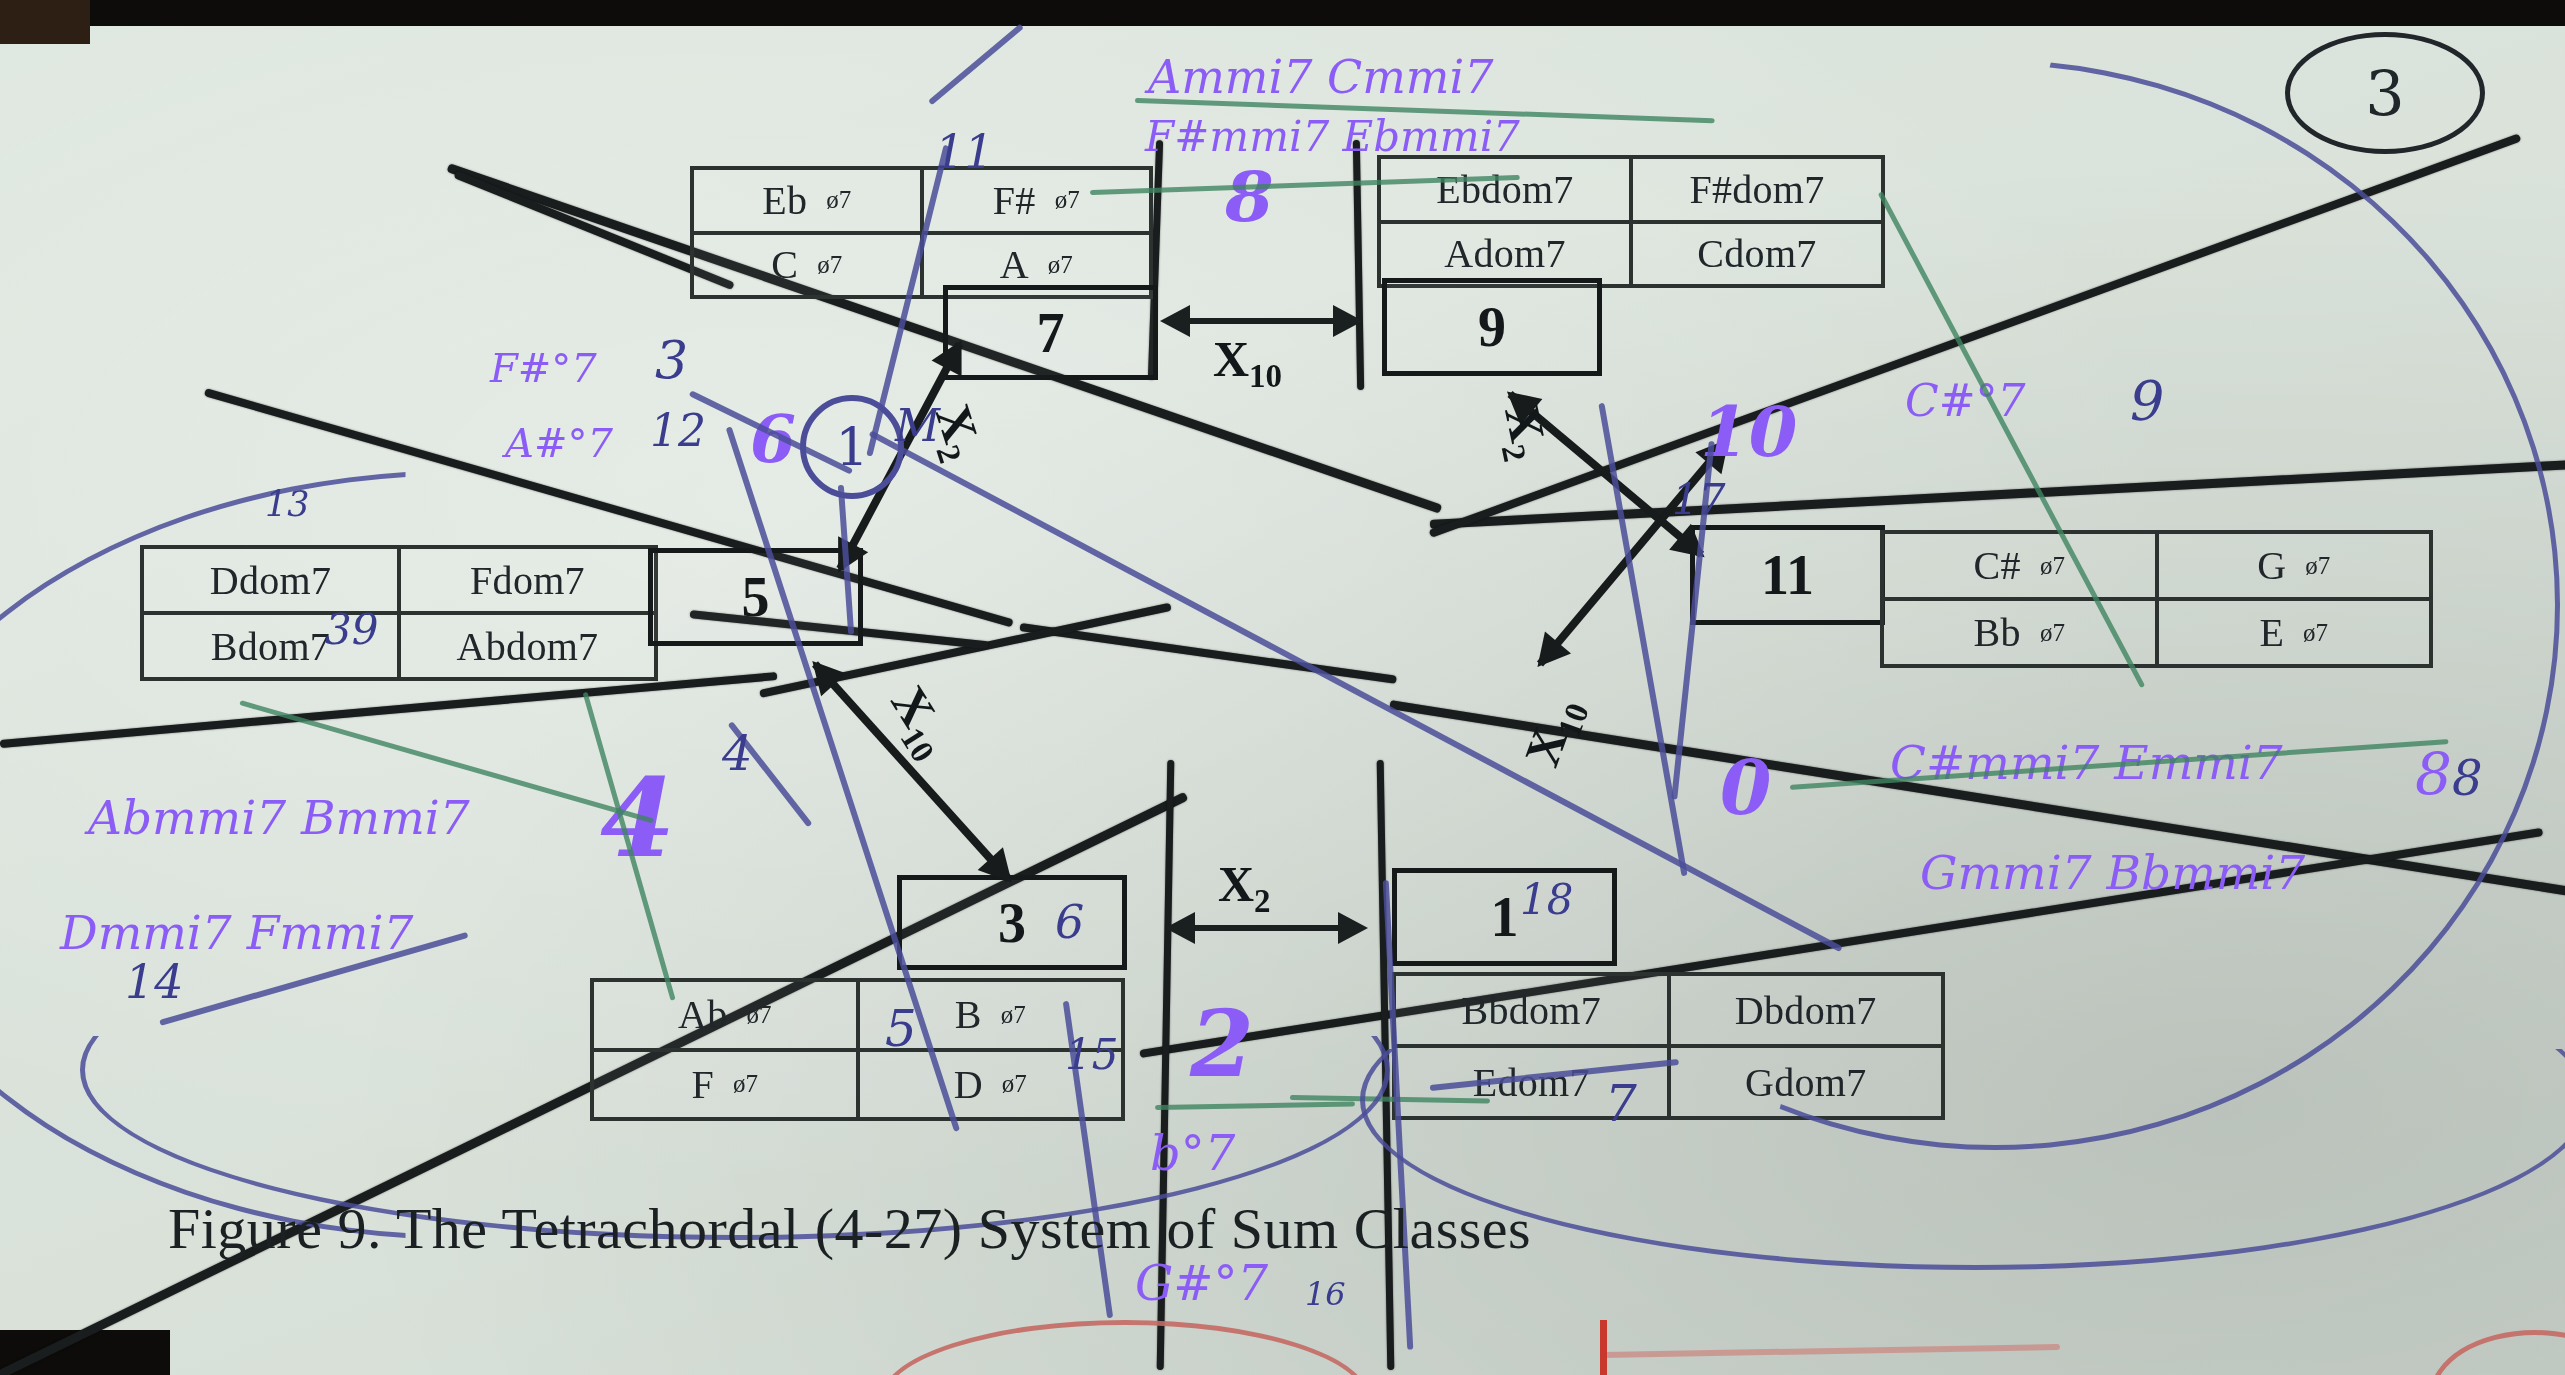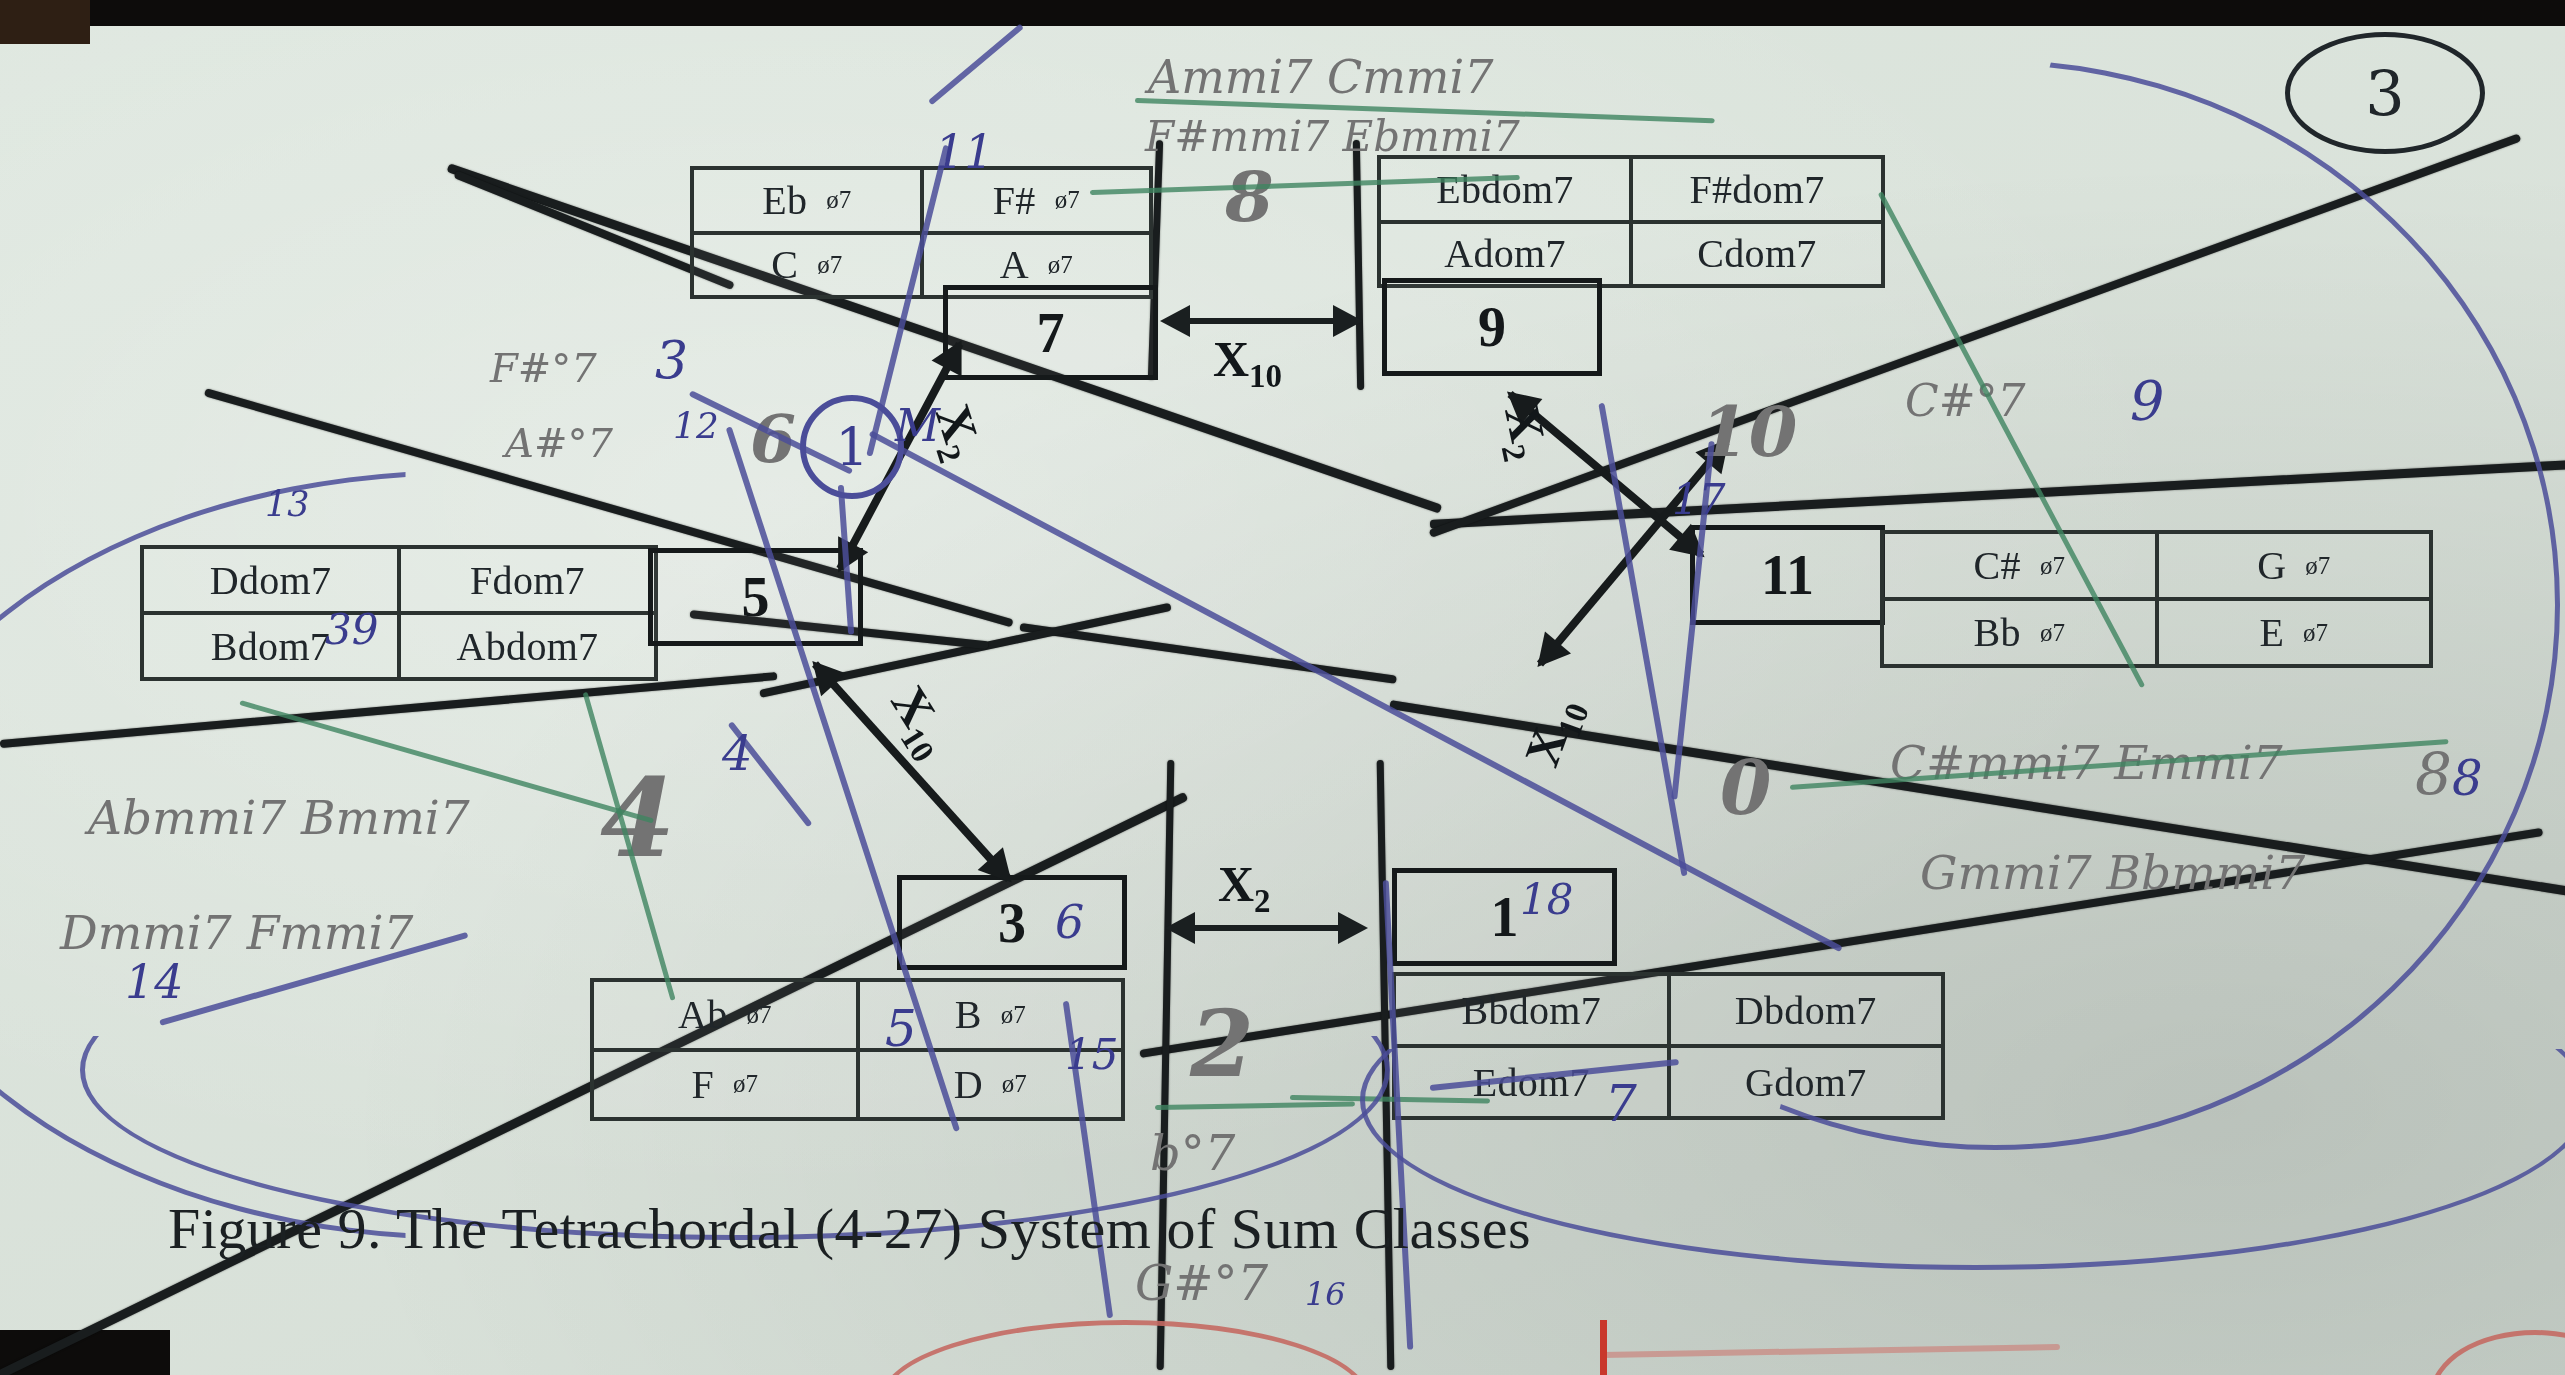--- a/index.html
+++ b/index.html
@@ -52,21 +52,21 @@
        border-top:17px solid transparent;border-bottom:17px solid transparent;border-left:32px solid #171b1c;}
 
   
   .pen{position:absolute;background:#191d1e;transform-origin:0 50%;border-radius:4px;
        box-shadow:0 0 2px rgba(0,0,0,.5);}
   
   .blue{position:absolute;color:#3a3c8e;font-family:"Liberation Serif",serif;}
   .bluestroke{position:absolute;background:#4b4d99;transform-origin:0 50%;border-radius:6px;opacity:.85;}
   .bluecurve{position:absolute;border:5px solid #4b4d99;border-radius:50%;background:none;opacity:.85;}
   
-  .green{position:absolute;color:#737373;font-family:"Liberation Serif",serif;}
+  .green{position:absolute;color:#8b5cf6;font-family:"Liberation Serif",serif;}
   .greenstroke{position:absolute;background:#3f8560;transform-origin:0 50%;border-radius:4px;opacity:.8;}
 
   .hand{font-family:"DejaVu Serif",serif;font-style:italic;}
   .sup{vertical-align:super;font-size:.62em;}
   .sub{vertical-align:sub;font-size:.68em;}
 
   
   #caption{position:absolute;left:168px;top:1195px;font-size:58px;color:#1b2022;
            font-family:"Liberation Serif",serif;letter-spacing:.5px;white-space:nowrap;}
 
@@ -333,21 +333,21 @@
 
     <div style="position:absolute;left:800px;top:395px;width:92px;height:92px;
                 border:6px solid #4b4d99;border-radius:50%;
                 display:flex;align-items:center;justify-content:center;
                 color:#3a3c8e;font-size:52px;font-family:'DejaVu Serif',serif;">
       <span>1</span>
     </div>
     <div class="bluestroke" style="left:843px;top:485px;width:6px;height:150px;transform:rotate(-4deg);"></div>
 
     <div class="blue hand" style="left:655px;top:330px;font-size:52px;">3</div>
-    <div class="blue hand" style="left:650px;top:405px;font-size:36px;margin-left:23px;">12</div>
+    <div class="blue hand" style="left:650px;top:405px;font-size:44px;">12</div>
     <div class="blue hand" style="left:895px;top:400px;font-size:44px;">M</div>
     <div class="blue hand" style="left:265px;top:484px;font-size:35px;">13</div>
     <div class="blue hand" style="left:325px;top:605px;font-size:42px;">39</div>
     <div class="blue hand" style="left:125px;top:955px;font-size:46px;">14</div>
     <div class="blue hand" style="left:722px;top:725px;font-size:48px;">4</div>
     <div class="blue hand" style="left:885px;top:1000px;font-size:50px;">5</div>
     <div class="blue hand" style="left:1055px;top:895px;font-size:46px;">6</div>
     <div class="blue hand" style="left:1065px;top:1030px;font-size:42px;">15</div>
     <div class="blue hand" style="left:1305px;top:1275px;font-size:32px;">16</div>
     <div class="blue hand" style="left:1672px;top:475px;font-size:42px;">17</div>

